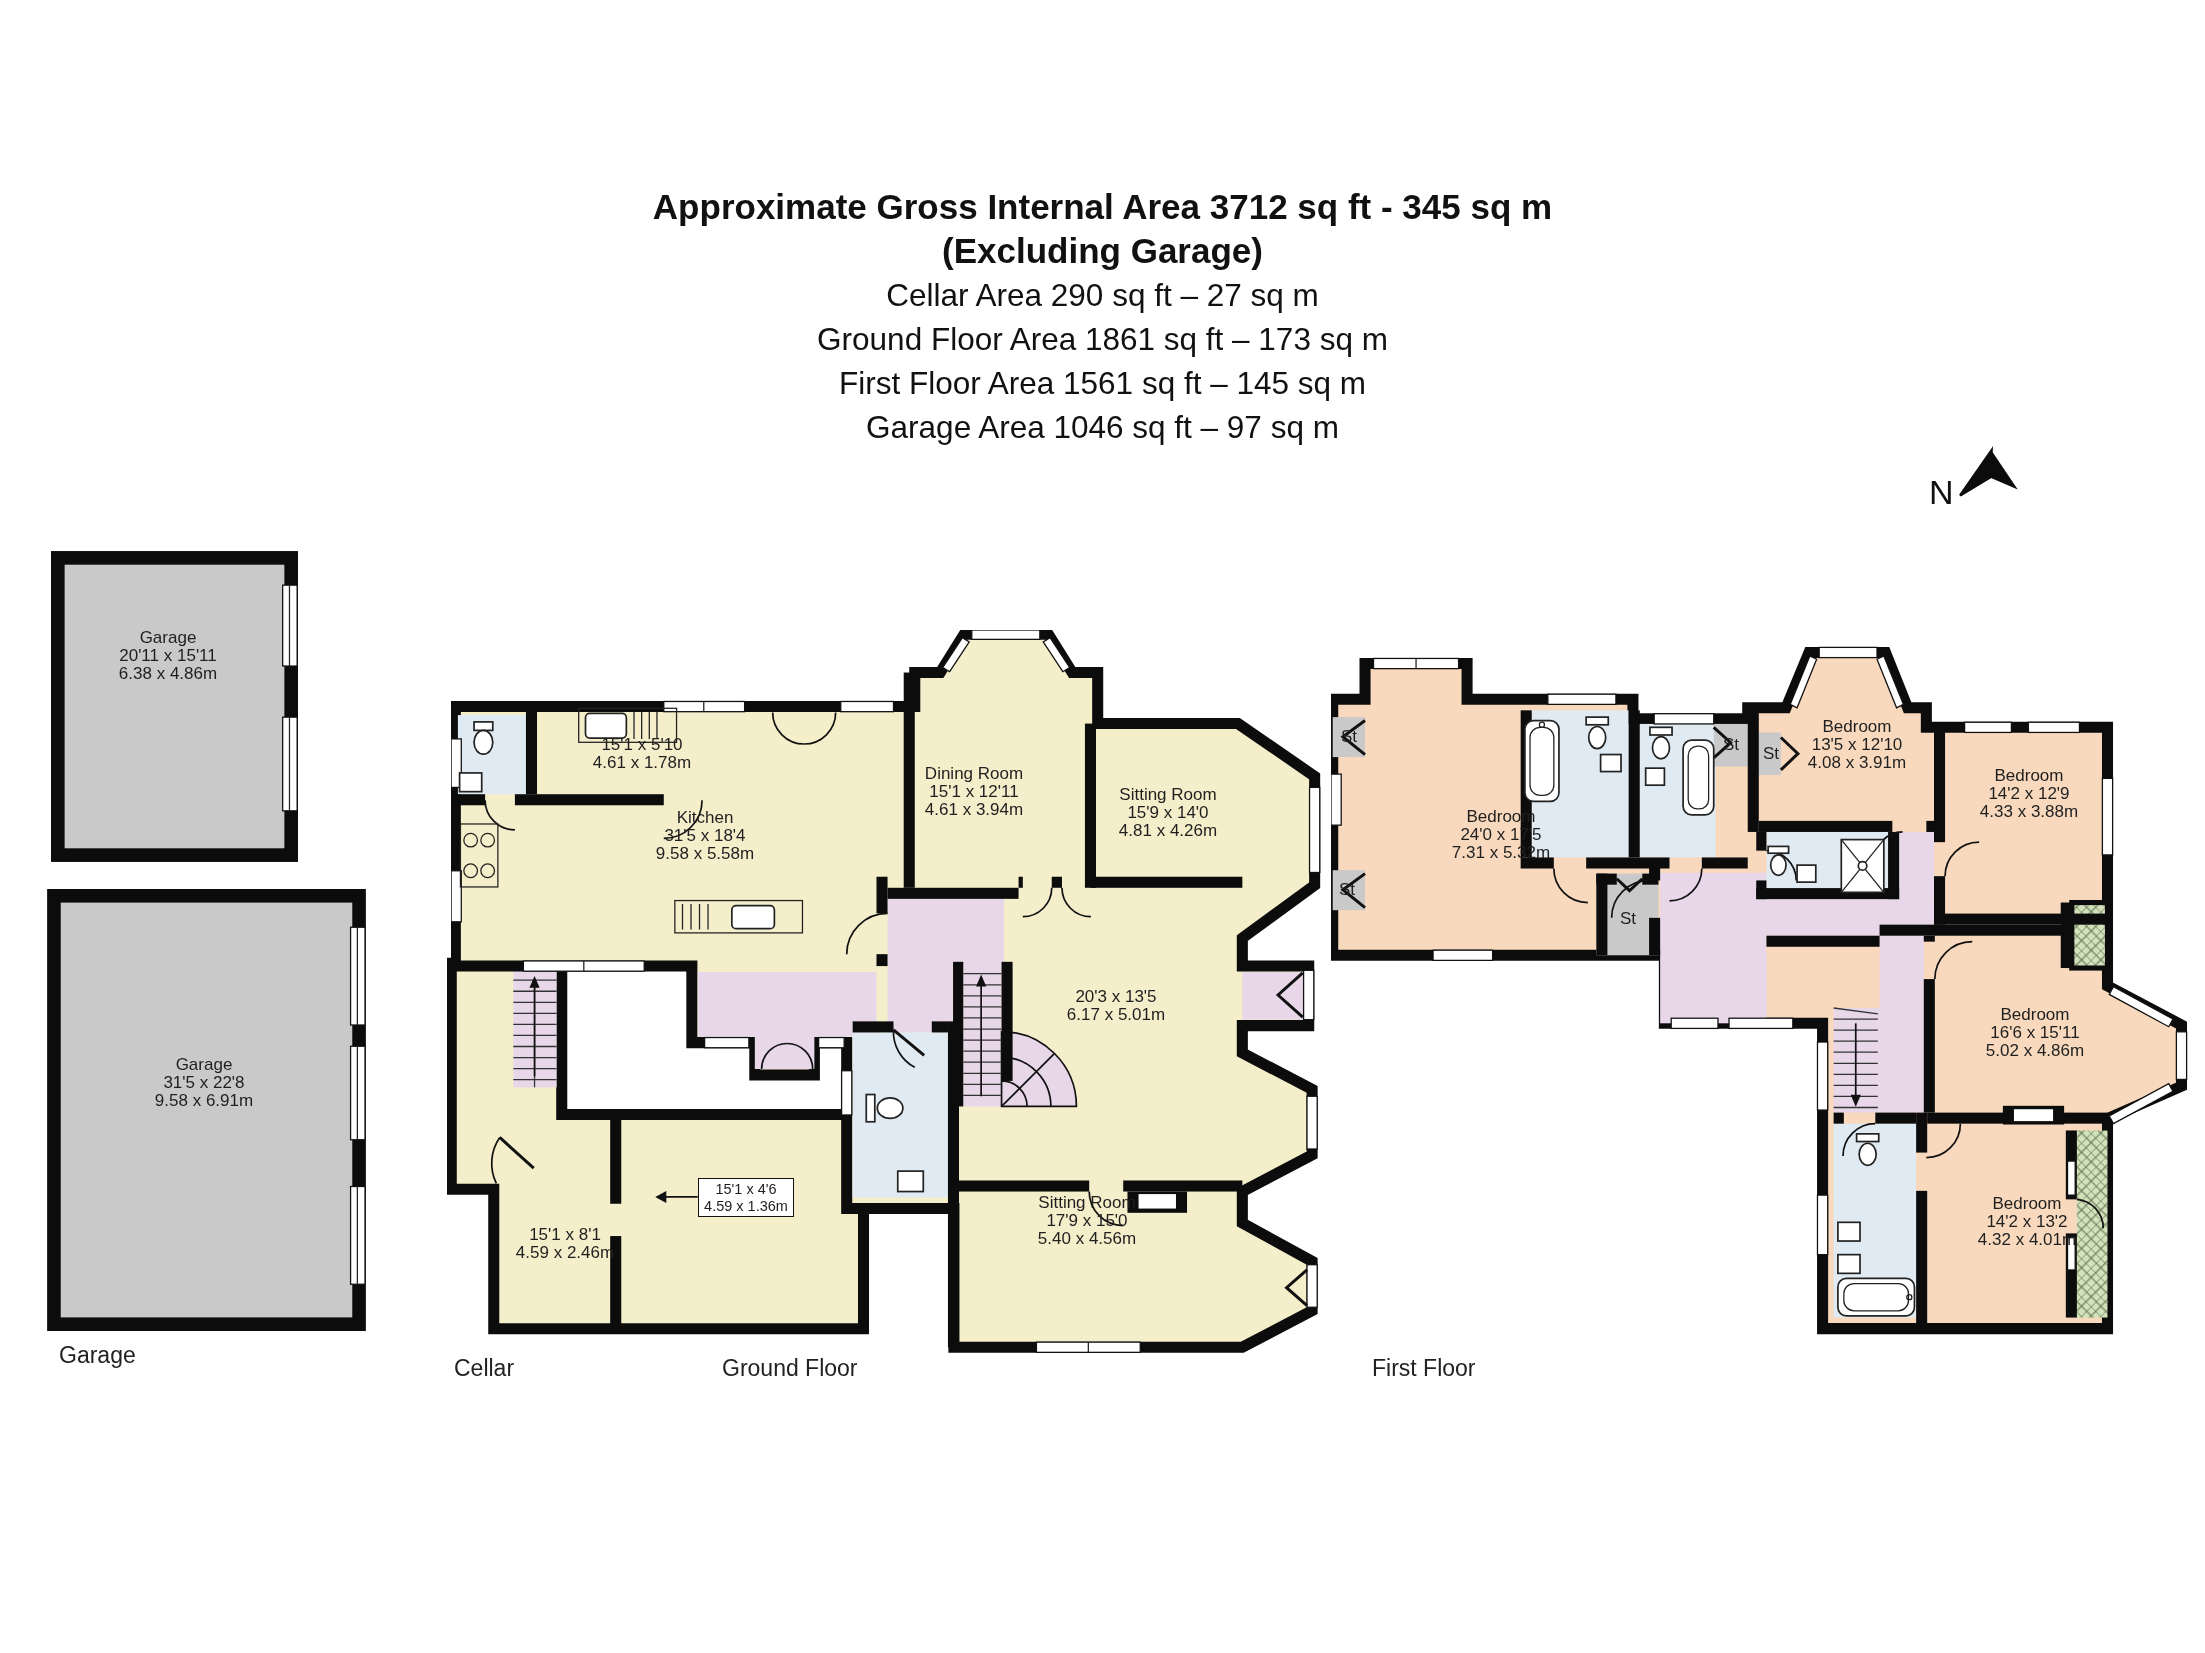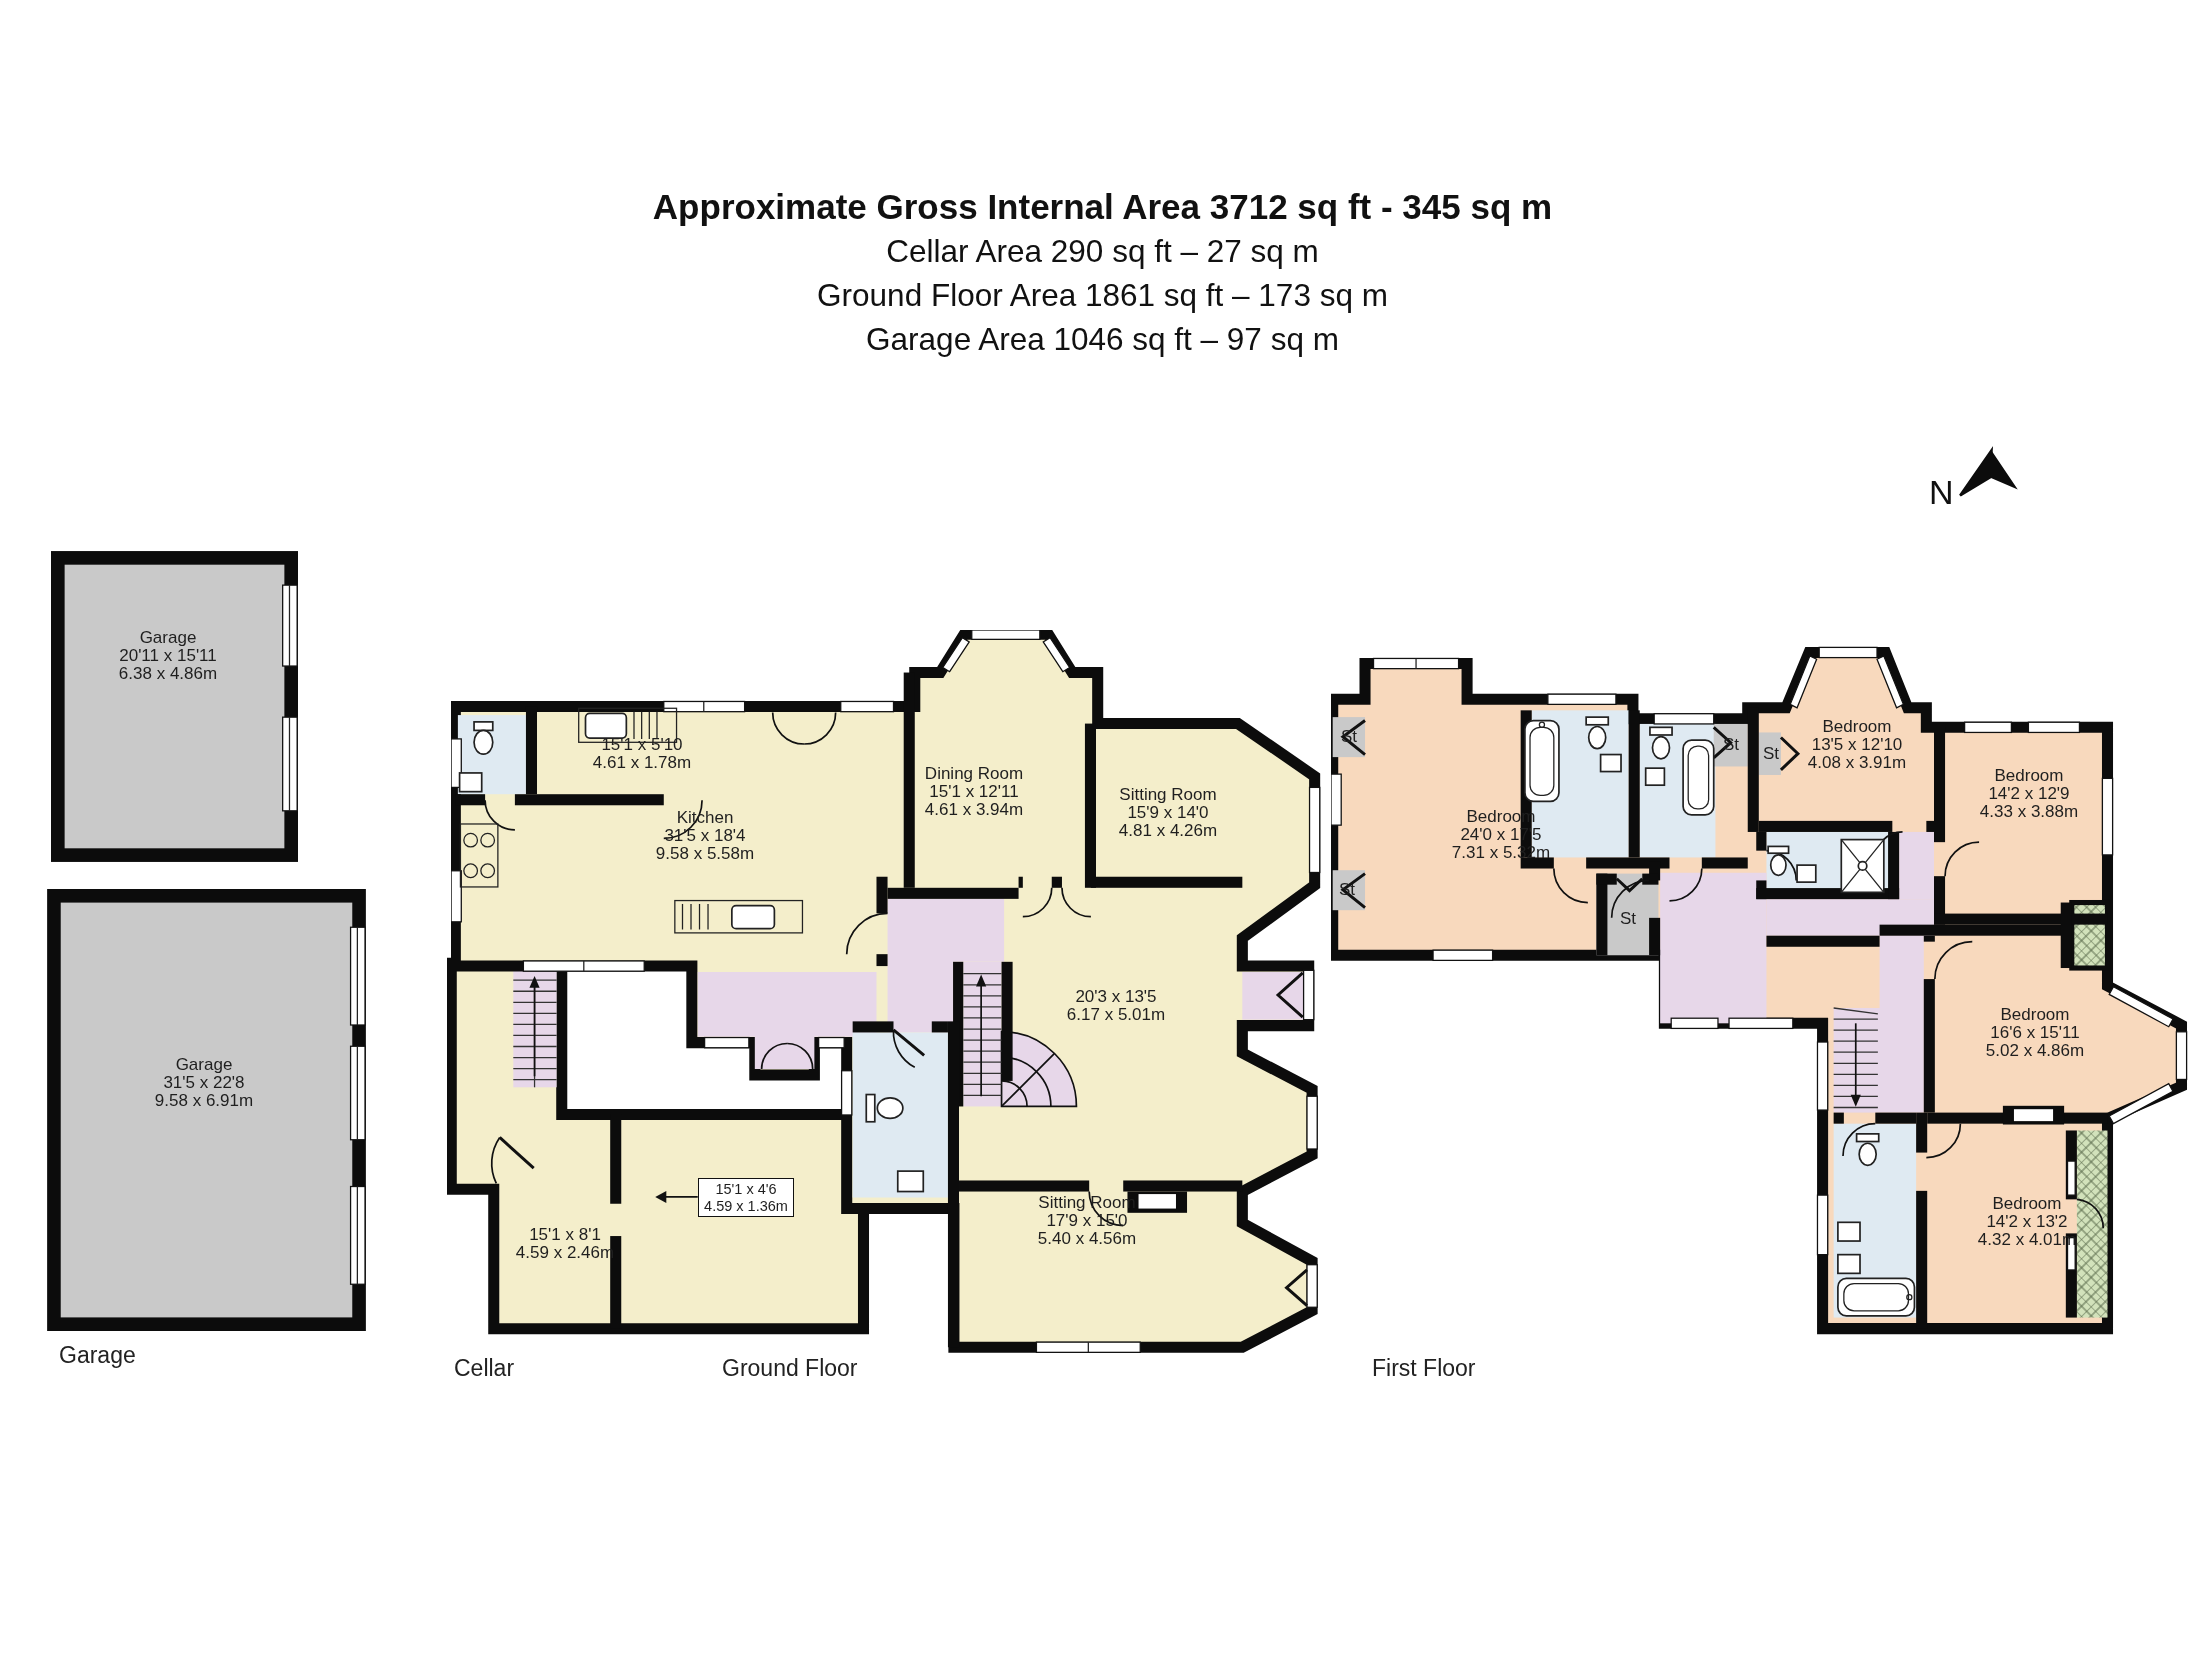--- a/index.html
+++ b/index.html
@@ -28,22 +28,24 @@
   .fx{fill:#fff;stroke:#222;stroke-width:2;}
   .fxl{fill:none;stroke:#222;stroke-width:1.5;}
 </style>
 </head>
 <body>
 
 <div class="canvas">
 
   <div class="hdr">
     <div class="t1">Approximate Gross Internal Area 3712 sq ft - 345 sq m</div>
+    <div class="t2">(Excluding Garage)</div>
     <div class="al">Cellar Area 290 sq ft – 27 sq m</div>
     <div class="al">Ground Floor Area 1861 sq ft – 173 sq m</div>
+    <div class="al">First Floor Area 1561 sq ft – 145 sq m</div>
     <div class="al">Garage Area 1046 sq ft – 97 sq m</div>
   </div>
 
   <span class="compass-n" style="left:1929px;top:473px;position:absolute;">N</span>
   <svg class="plan" style="left:1953px;top:442px;" width="77" height="61" viewBox="0 0 90 72">
     <polygon points="8,63 45,10 43,42" fill="#fff" stroke="#0c0c0c" stroke-width="3"></polygon>
     <polygon points="8,63 43,42 76,56 45,10" fill="#0c0c0c"></polygon>
   </svg>
 
   <svg class="plan" style="left:51px;top:551px;" width="247" height="311" viewBox="0 0 290 365">

